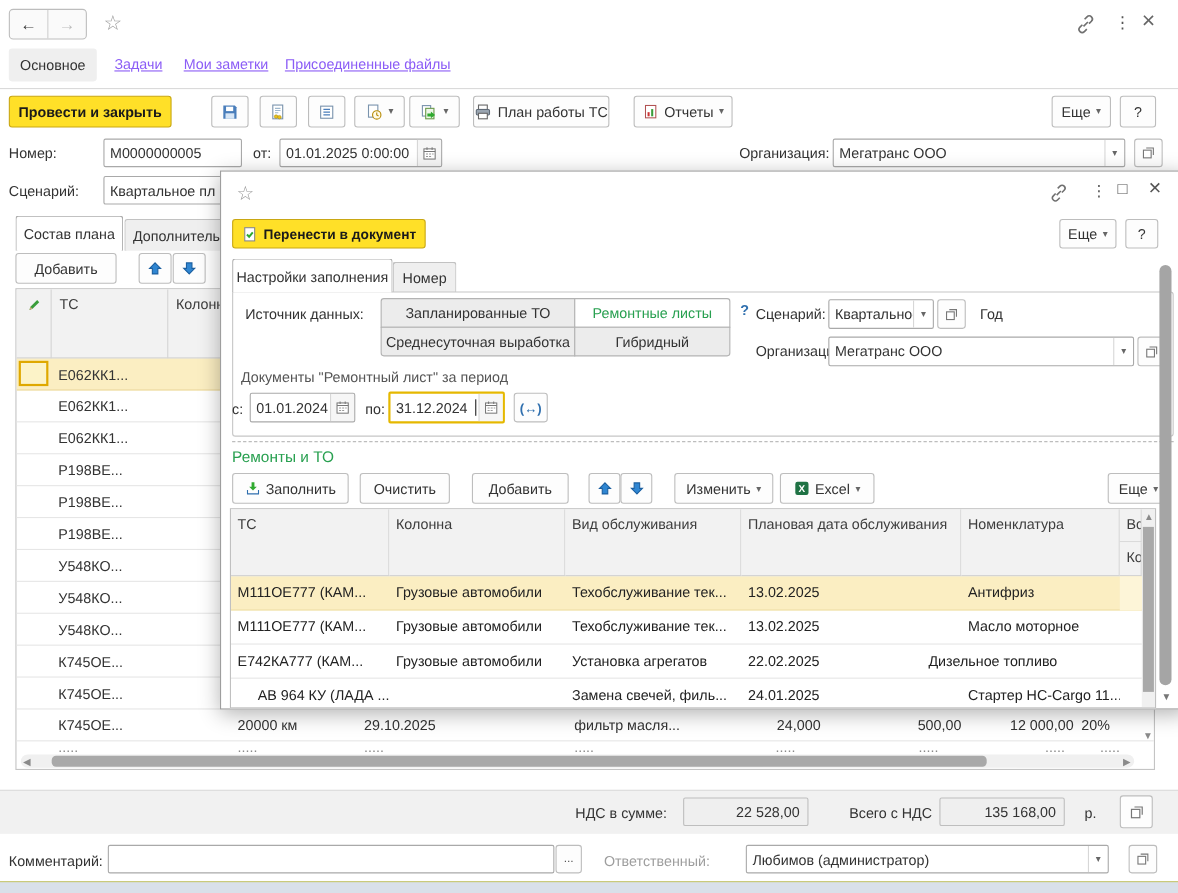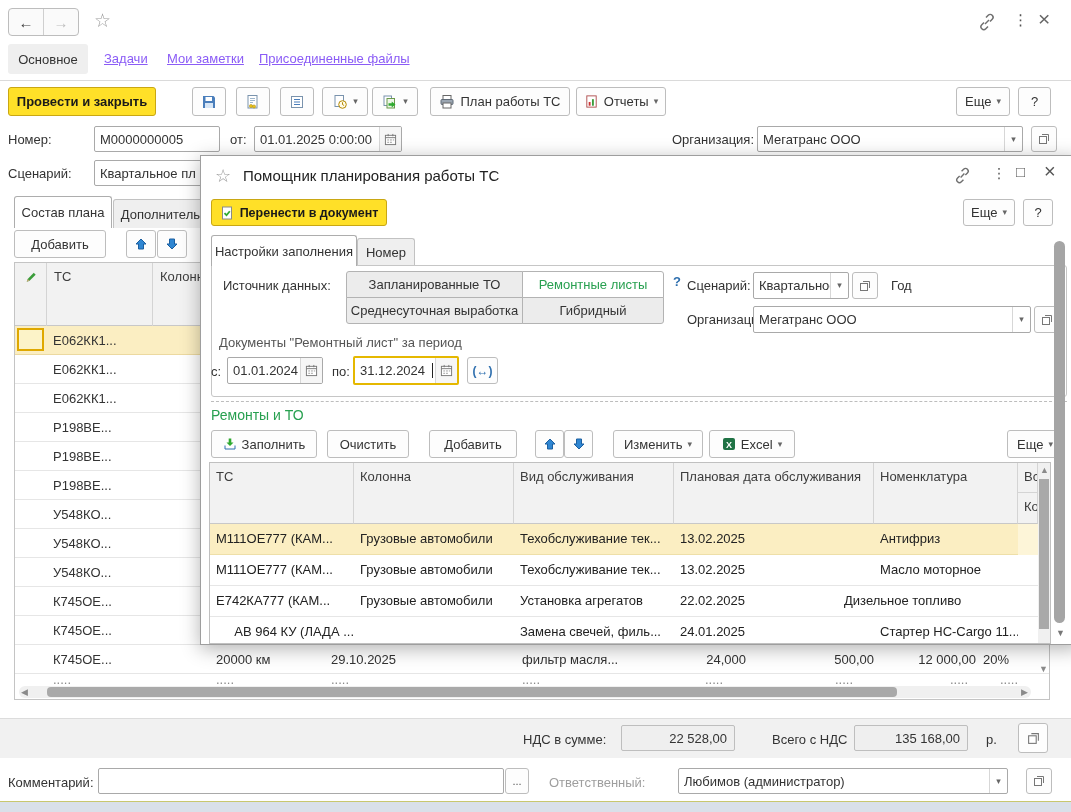--- a/index.html
+++ b/index.html
@@ -98,21 +98,21 @@
     <span class="cr">▾</span>
   </div>
   <div class="btn" style="left:372px;top:87px;width:46px;height:29px;">
     <svg width="16" height="16" viewBox="0 0 16 16">
       <rect x="2" y="2" width="7.5" height="9.5" fill="#fff" stroke="#7a93ad"></rect>
       <rect x="5" y="4.5" width="7.5" height="9.5" fill="#eef6e8" stroke="#6a9a4a"></rect>
       <path fill="#2faa2f" d="M6.5 9.2h3.2V7.4l3.8 3.1-3.8 3.1v-1.8H6.5z"></path>
     </svg>
     <span class="cr">▾</span>
   </div>
-  <div class="btn" style="left:430px;top:87px;width:140px;height:29px;">
+  <div class="btn" style="left:430px;top:87px;width:124px;height:29px;">
     <svg width="16" height="16" viewBox="0 0 16 16">
       <rect x="4" y="1.5" width="8" height="4" fill="#fff" stroke="#666"></rect>
       <rect x="2" y="5.5" width="12" height="5" rx="1" fill="#9aa5b1" stroke="#5f6a76"></rect>
       <rect x="4" y="9" width="8" height="5" fill="#fff" stroke="#666"></rect>
     </svg>
     <span>План работы ТС</span>
   </div>
   <div class="btn" style="left:576px;top:87px;width:90px;height:29px;">
     <svg width="15" height="15" viewBox="0 0 16 16">
       <rect x="3" y="2" width="10" height="12" fill="#fff" stroke="#b05050"></rect>
@@ -303,21 +303,20 @@
         <path d="M4 1.5h6.5V8" fill="none" stroke="#777"></path>
       </svg>
   </div>
 
   <div class="abs" style="left:0;top:801px;width:1071px;height:11px;background:#d9e0e9;border-top:1px solid #c8c76e;box-sizing:border-box;"></div>
 
   <div class="abs" style="left:200px;top:155px;width:880px;height:490px;background:#fff;border:1px solid #9e9e9e;
               box-shadow:0 4px 18px rgba(0,0,0,.3);box-sizing:border-box;overflow:hidden;">
 
     <span class="abs" style="left:14px;top:9px;font-size:18px;color:#9a9a9a;">☆</span>
-    <span class="lbl" style="left:42px;top:11px;font-size:15px;color:#222;">Помощник планирования работы ТС</span>
     <div class="abs" style="left:753px;top:11px;">
       <svg width="17" height="17" viewBox="0 0 18 18" fill="none" stroke="#707070" stroke-width="1.5">
           <path d="M7 11l4-4"></path>
           <path d="M6 9.5l-2.2 2.2a2.8 2.8 0 0 0 4 4L10 13.5"></path>
           <path d="M12 8.5l2.2-2.2a2.8 2.8 0 0 0-4-4L8 4.5"></path>
         </svg>
     </div>
     <span class="abs" style="left:791px;top:9px;font-size:14px;color:#555;">⋮</span>
     <span class="abs" style="left:815px;top:7px;font-size:15px;color:#555;">□</span>
     <span class="abs" style="left:843px;top:4px;font-size:20px;color:#555;">×</span>

